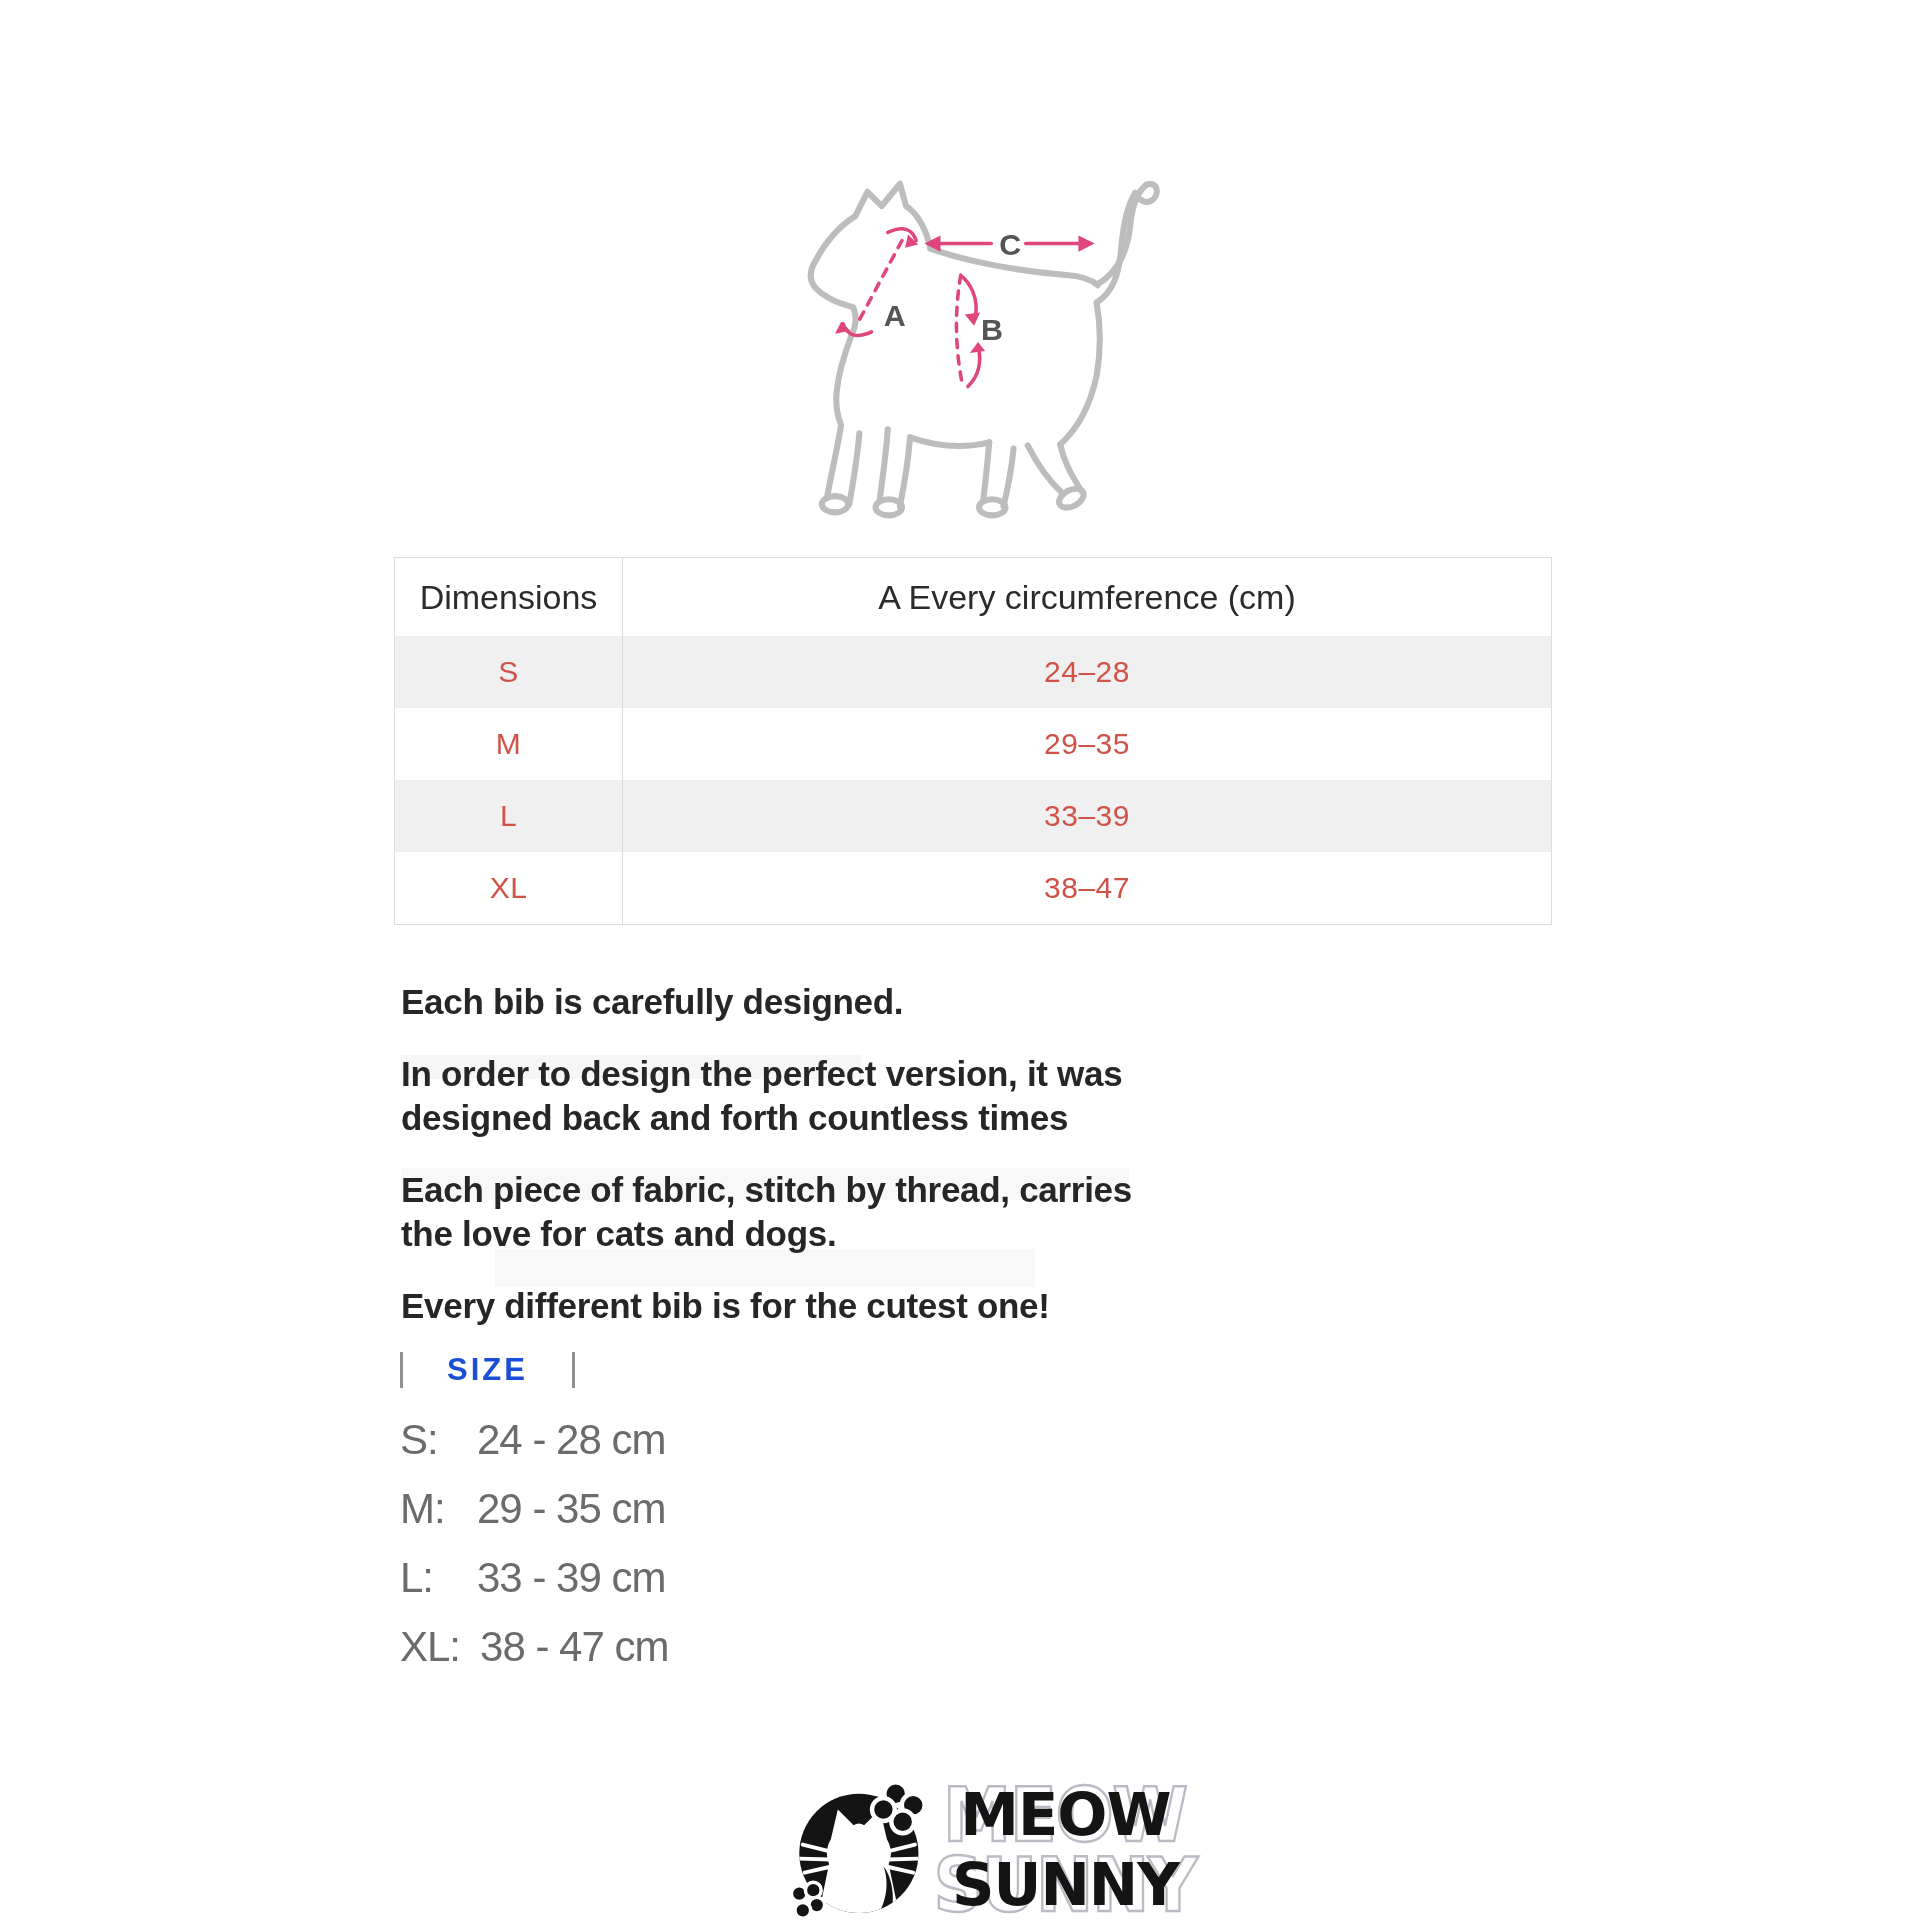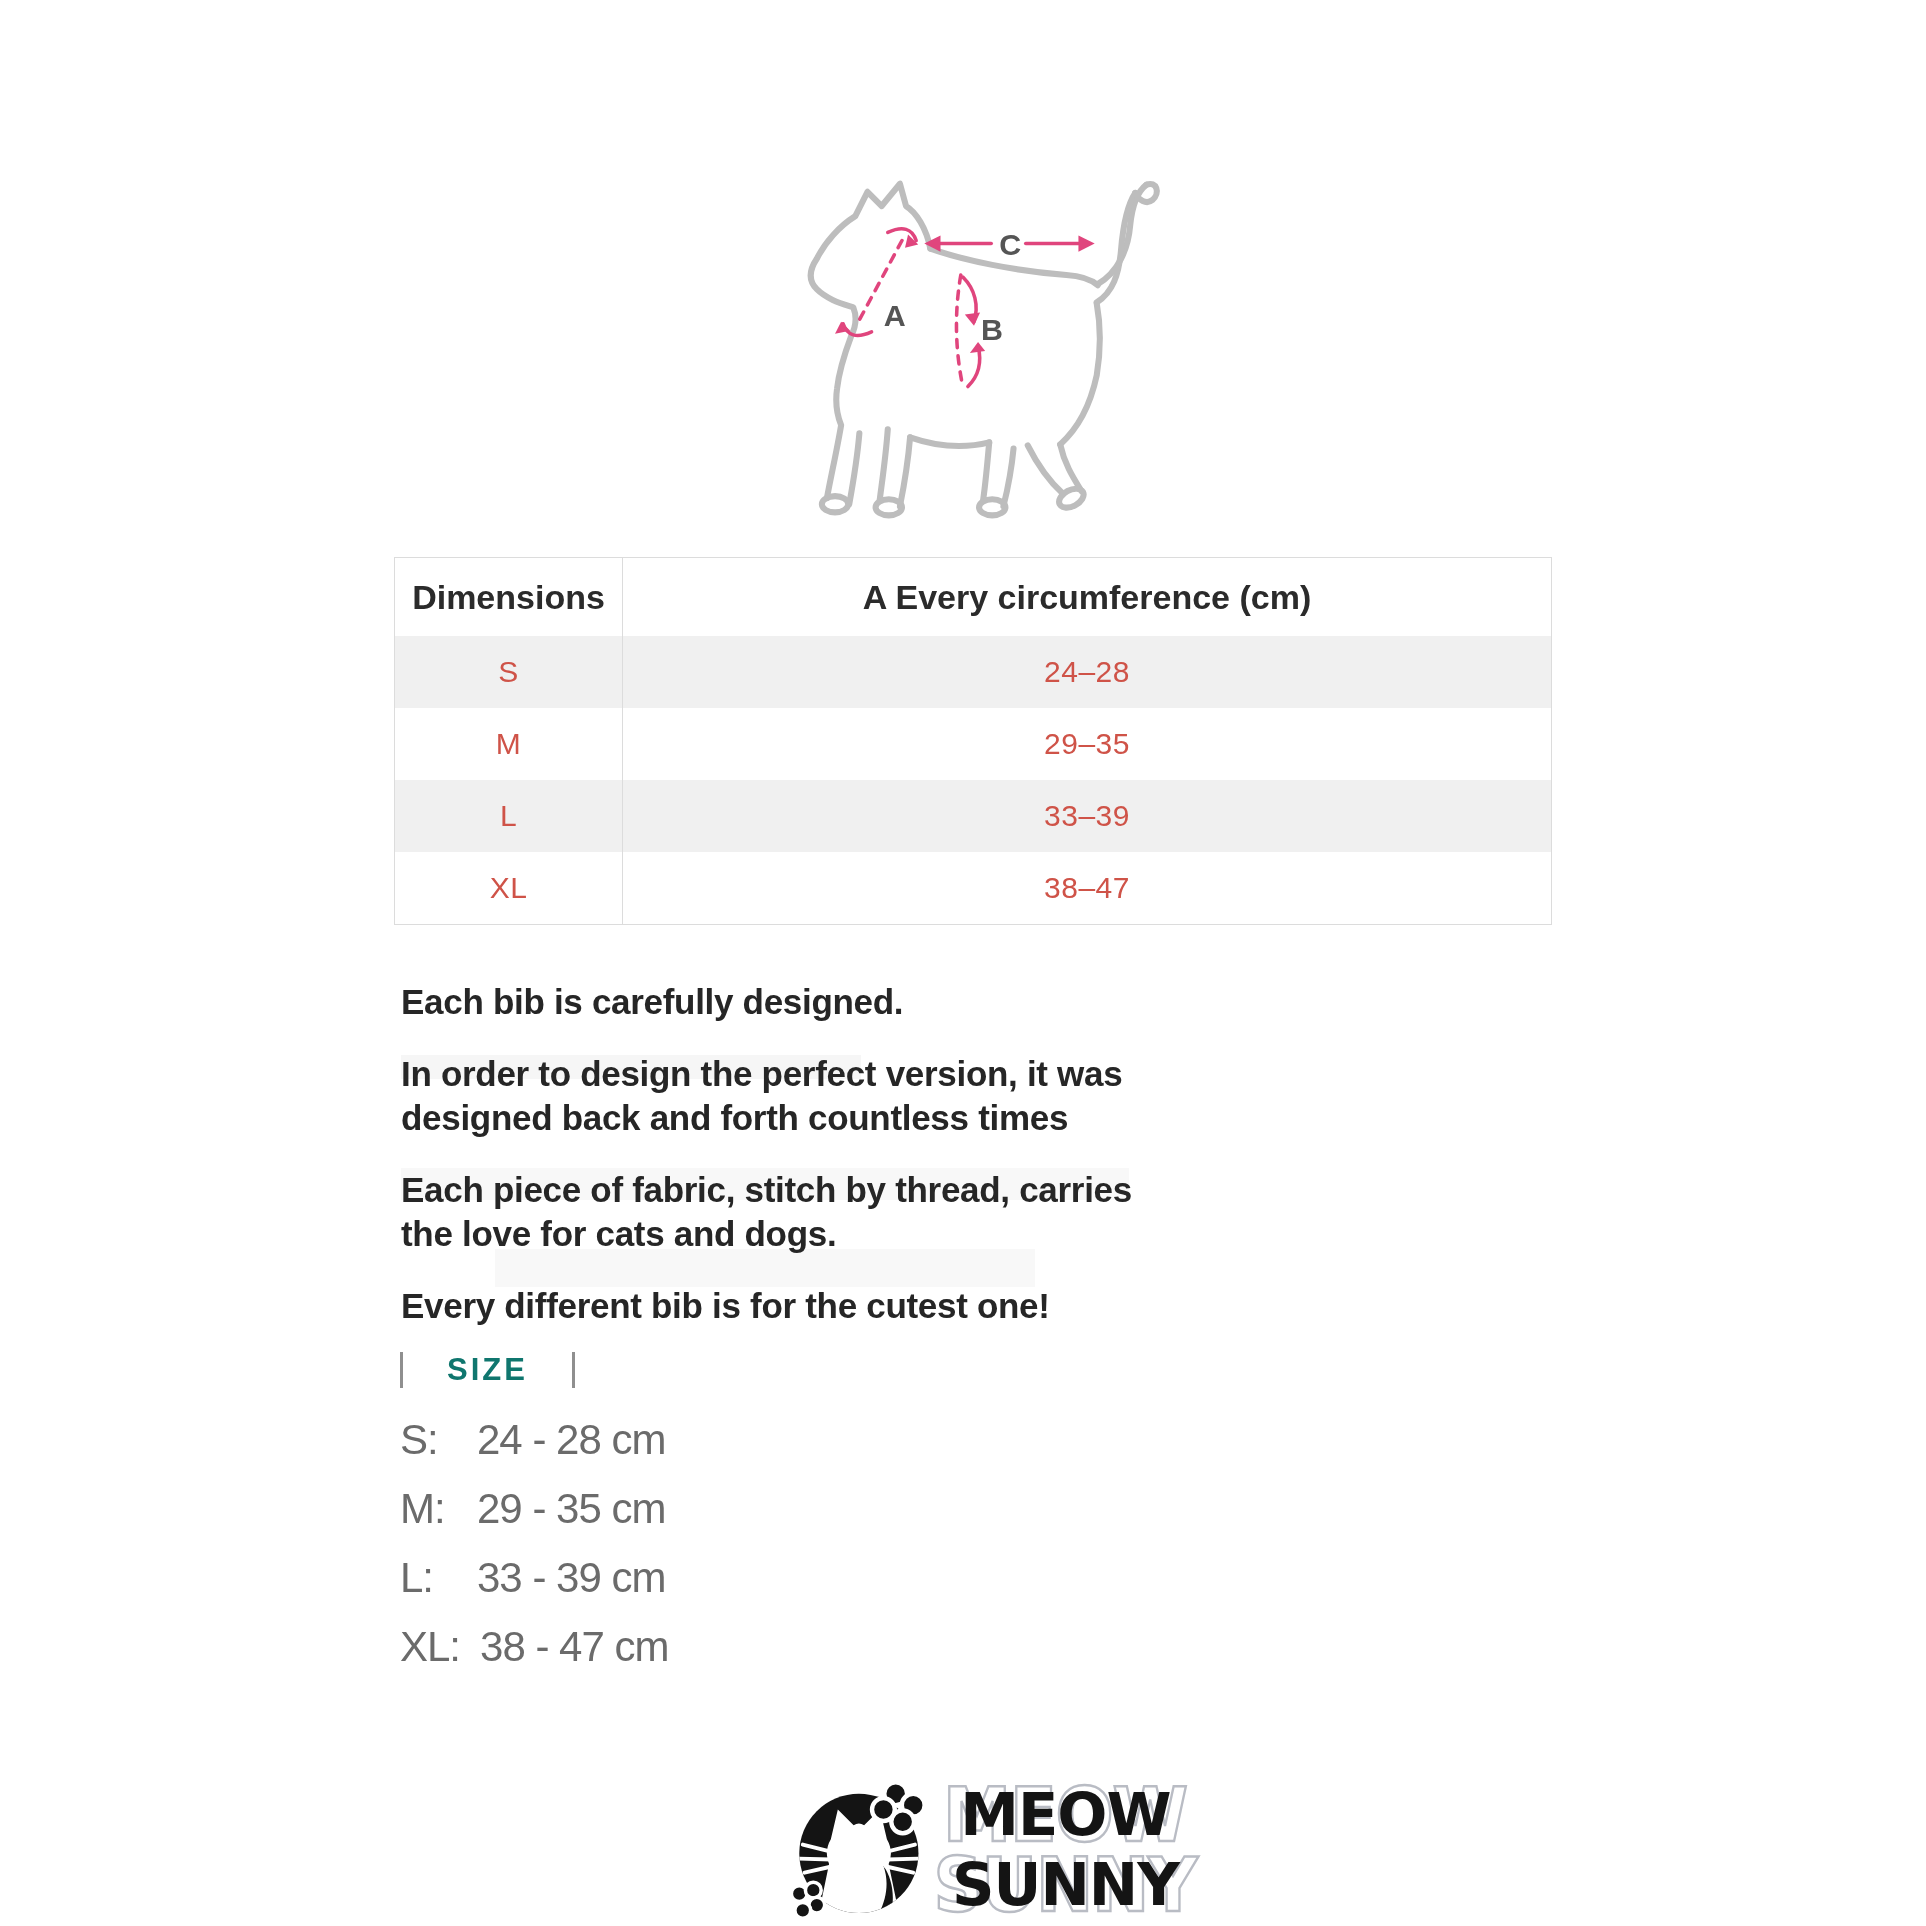--- a/index.html
+++ b/index.html
@@ -17,21 +17,21 @@
     position:absolute; left:394px; top:557px; width:1156px;
     display:grid; grid-template-columns:228px 1fr;
     border:1px solid #dcdcdc; background:#ffffff;
   }
   .tcell {
     height:72px; display:flex; align-items:center; justify-content:center;
     font-size:30px; color:#cf5348; letter-spacing:0.5px;
   }
   .tcell.col1 { border-right:1px solid #dcdcdc; }
   .tcell.th {
-    height:78px; font-weight:700; color:#2b2b2b; font-size:34px; letter-spacing:0;
+    height:78px; font-weight:400; color:#2b2b2b; font-size:34px; letter-spacing:0;
   }
   .tcell.striped { background:#f0f0f0; }
 
   
   .hl { position:absolute; z-index:0; }
   .hl1 { left:401px; top:1055px; width:460px; height:24px; background:#f6f6f6; }
   .hl2 { left:401px; top:1168px; width:728px; height:32px; background:#f8f8f8; }
   .hl3 { left:495px; top:1249px; width:540px; height:38px; background:#f8f8f8; }
 
   
@@ -40,21 +40,21 @@
   .desc .line {
     display:block; white-space:nowrap; font-weight:700; font-size:35px;
     line-height:44px; color:#262626; letter-spacing:-0.3px;
   }
 
   
   .size-section { position:absolute; left:400px; top:1352px; z-index:1; }
   .size-heading { display:flex; align-items:center; gap:44px; margin-bottom:28px; }
   .size-heading .bar { width:3px; height:36px; background:#8f8f8f; }
   .size-heading .label {
-    font-weight:700; font-size:31px; letter-spacing:3px; color:#0f766e;
+    font-weight:700; font-size:31px; letter-spacing:3px; color:#1d4ed8;
   }
   .size-item {
     display:flex; gap:20px; align-items:baseline;
     font-size:42px; line-height:48px; color:#6b6b6b; margin-bottom:21px;
     letter-spacing:-1px; font-weight:400;
   }
   .size-item .si-label { min-width:57px; }
 
   
   .logo { position:absolute; left:787px; top:1778px; display:flex; z-index:1;text-align:center; }

